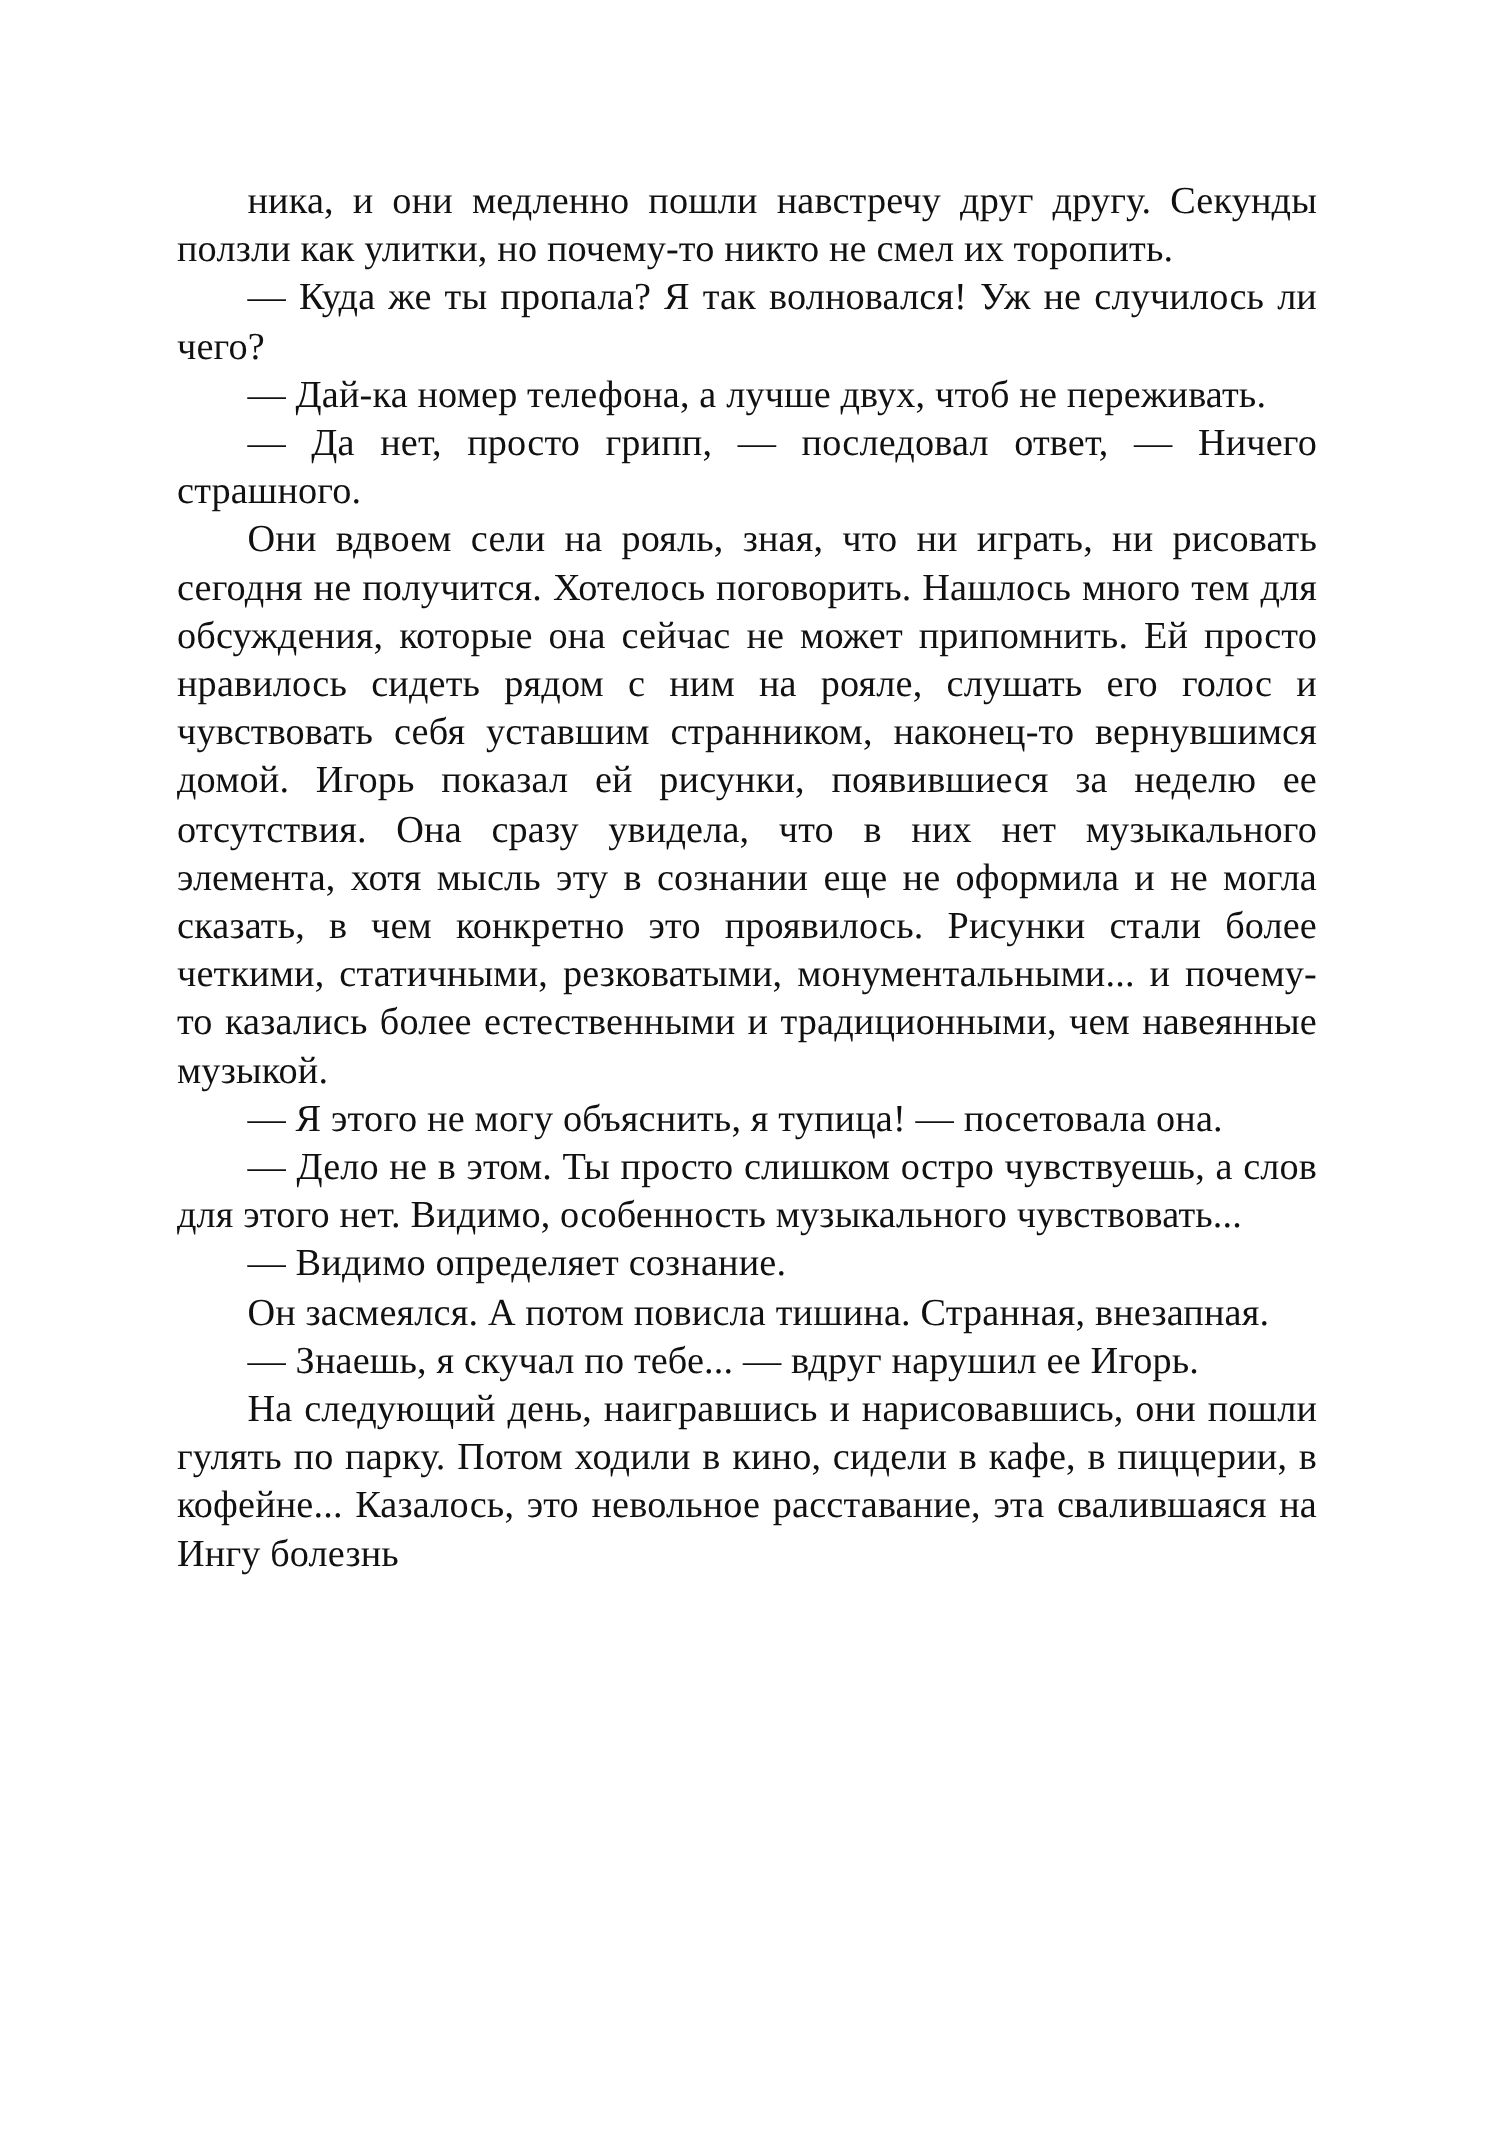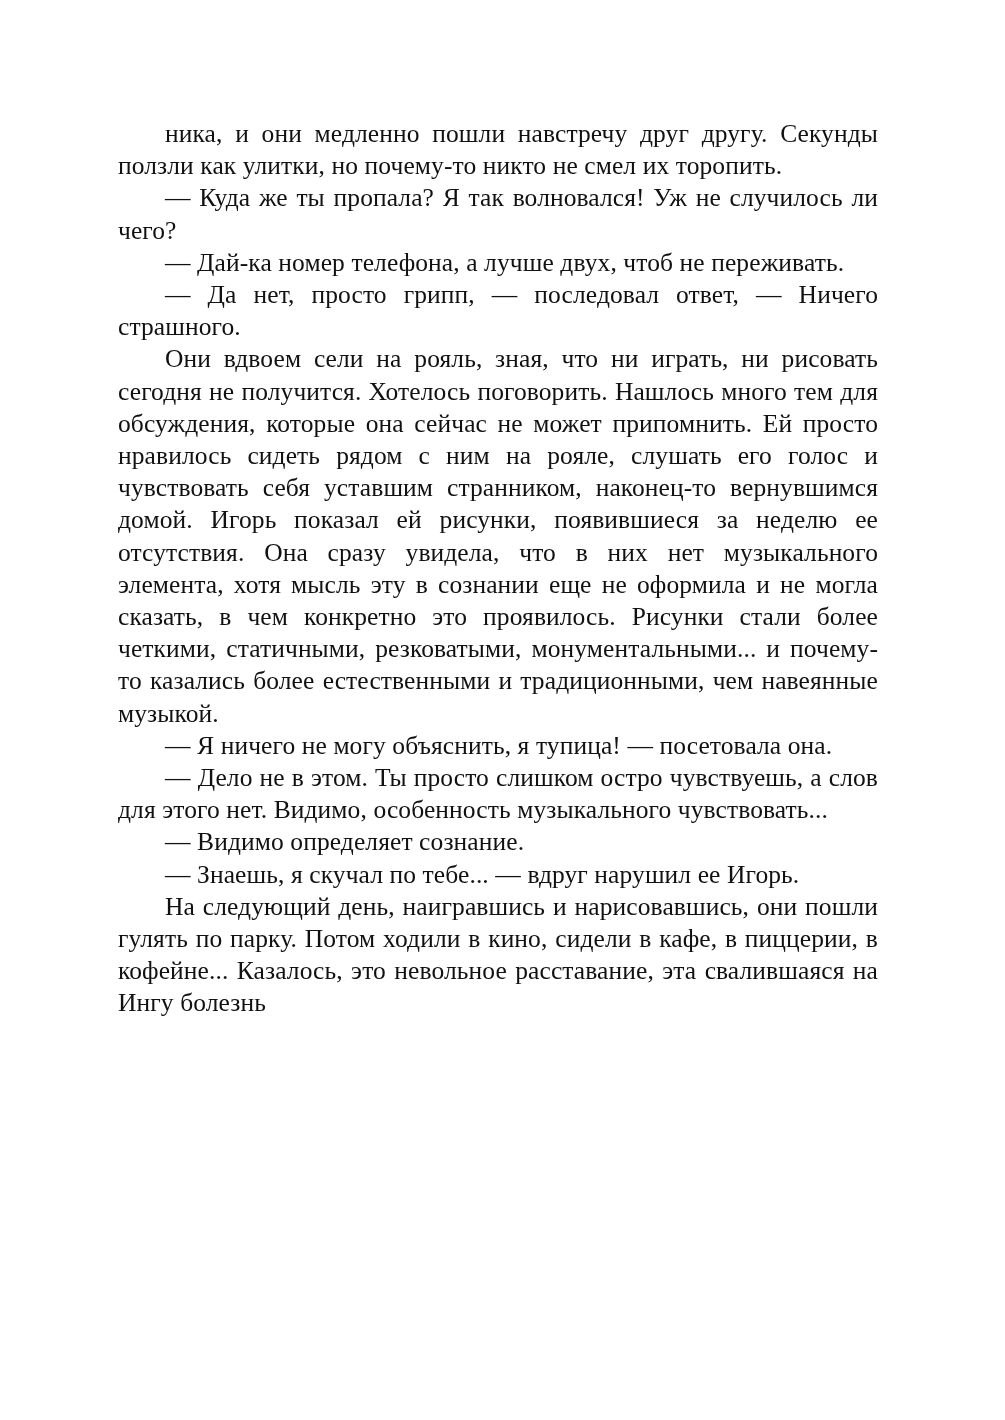--- a/index.html
+++ b/index.html
@@ -53,22 +53,23 @@
 <body>
 
 <div class="page">
 
   <div class="text-block">
     <p class="para">ника, и они медленно пошли навстречу друг другу. Секунды ползли как улитки, но почему-то никто не смел их торопить.</p>
     <p class="para">— Куда же ты пропала? Я так волновался! Уж не случилось ли чего?</p>
     <p class="para">— Дай-ка номер телефона, а лучше двух, чтоб не переживать.</p>
     <p class="para">— Да нет, просто грипп, — последовал ответ, — Ничего страшного.</p>
     <p class="para">Они вдвоем сели на рояль, зная, что ни играть, ни рисовать сегодня не получится. Хотелось поговорить. Нашлось много тем для обсуждения, которые она сейчас не может припомнить. Ей просто нравилось сидеть рядом с ним на рояле, слушать его голос и чувствовать себя уставшим странником, наконец-то вернувшимся домой. Игорь показал ей рисунки, появившиеся за неделю ее отсутствия. Она сразу увидела, что в них нет музыкального элемента, хотя мысль эту в сознании еще не оформила и не могла сказать, в чем конкретно это проявилось. Рисунки стали более четкими, статичными, резковатыми, монументальными... и почему-то казались более естественными и традиционными, чем навеянные музыкой.</p>
-    <p class="para">— Я ничего не могу объяснить, я тупица! — посетовала она.</p>
+    <p class="para">— Я этого не могу объяснить, я тупица! — посетовала она.</p>
     <p class="para">— Дело не в этом. Ты просто слишком остро чувствуешь, а слов для этого нет. Видимо, особенность музыкального чувствовать...</p>
     <p class="para">— Видимо определяет сознание.</p>
+    <p class="para">Он засмеялся. А потом повисла тишина. Странная, внезапная.</p>
     <p class="para">— Знаешь, я скучал по тебе... — вдруг нарушил ее Игорь.</p>
     <p class="para">На следующий день, наигравшись и нарисовавшись, они пошли гулять по парку. Потом ходили в кино, сидели в кафе, в пиццерии, в кофейне... Казалось, это невольное расставание, эта свалившаяся на Ингу болезнь</p>
   </div>
 
   <div class="page-number">138</div>
 
 </div>
 
 </body></html>

